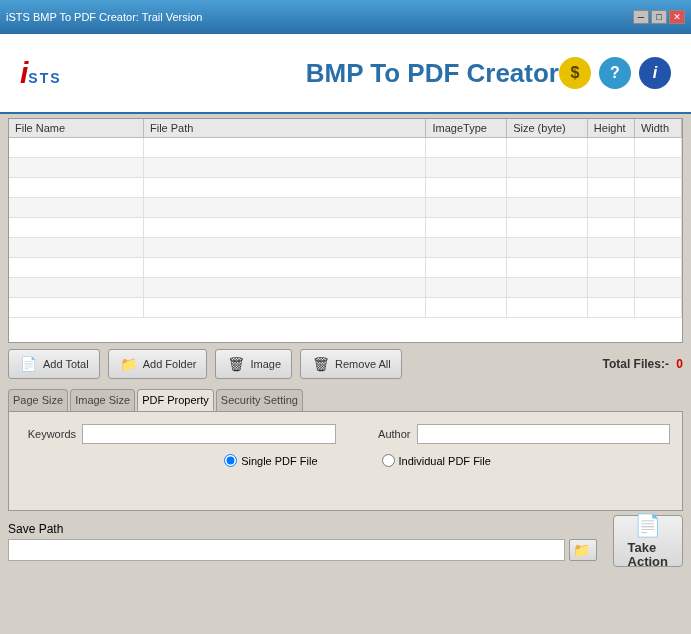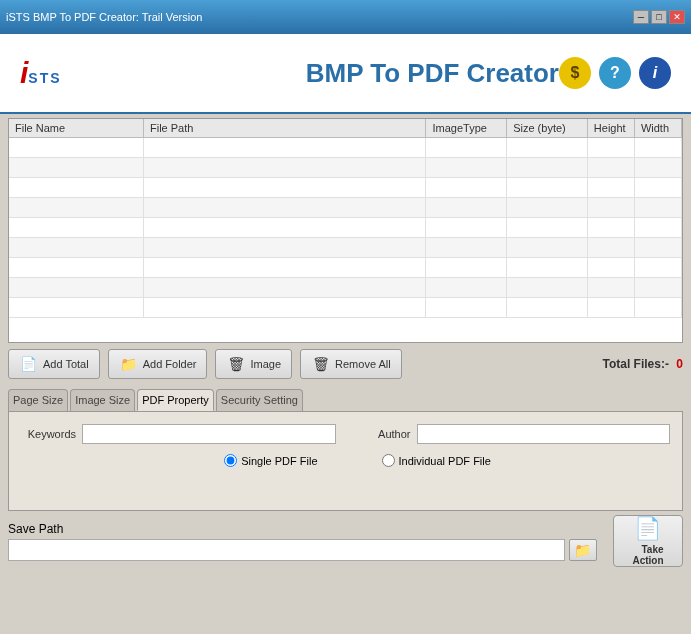--- a/index.html
+++ b/index.html
@@ -250,25 +250,25 @@
       padding: 6px 14px;
       background: linear-gradient(to bottom, #f0f0f0, #d8d8d8);
       border: 1px solid #999;
       border-radius: 4px;
       cursor: pointer;
       min-width: 70px;
       height: 52px;
       gap: 2px;
     }
     .take-action-text {
-      font-size: 10px;
+      font-size: 13px;
       font-weight: bold;
       color: #333;
       line-height: 1.1;
-      text-align: right;
+      text-align: left;
     }
 
     .bottom-area {
       display: flex;
       align-items: center;
       padding: 4px 8px;
     }
     .bottom-left {
       flex: 1;
     }

